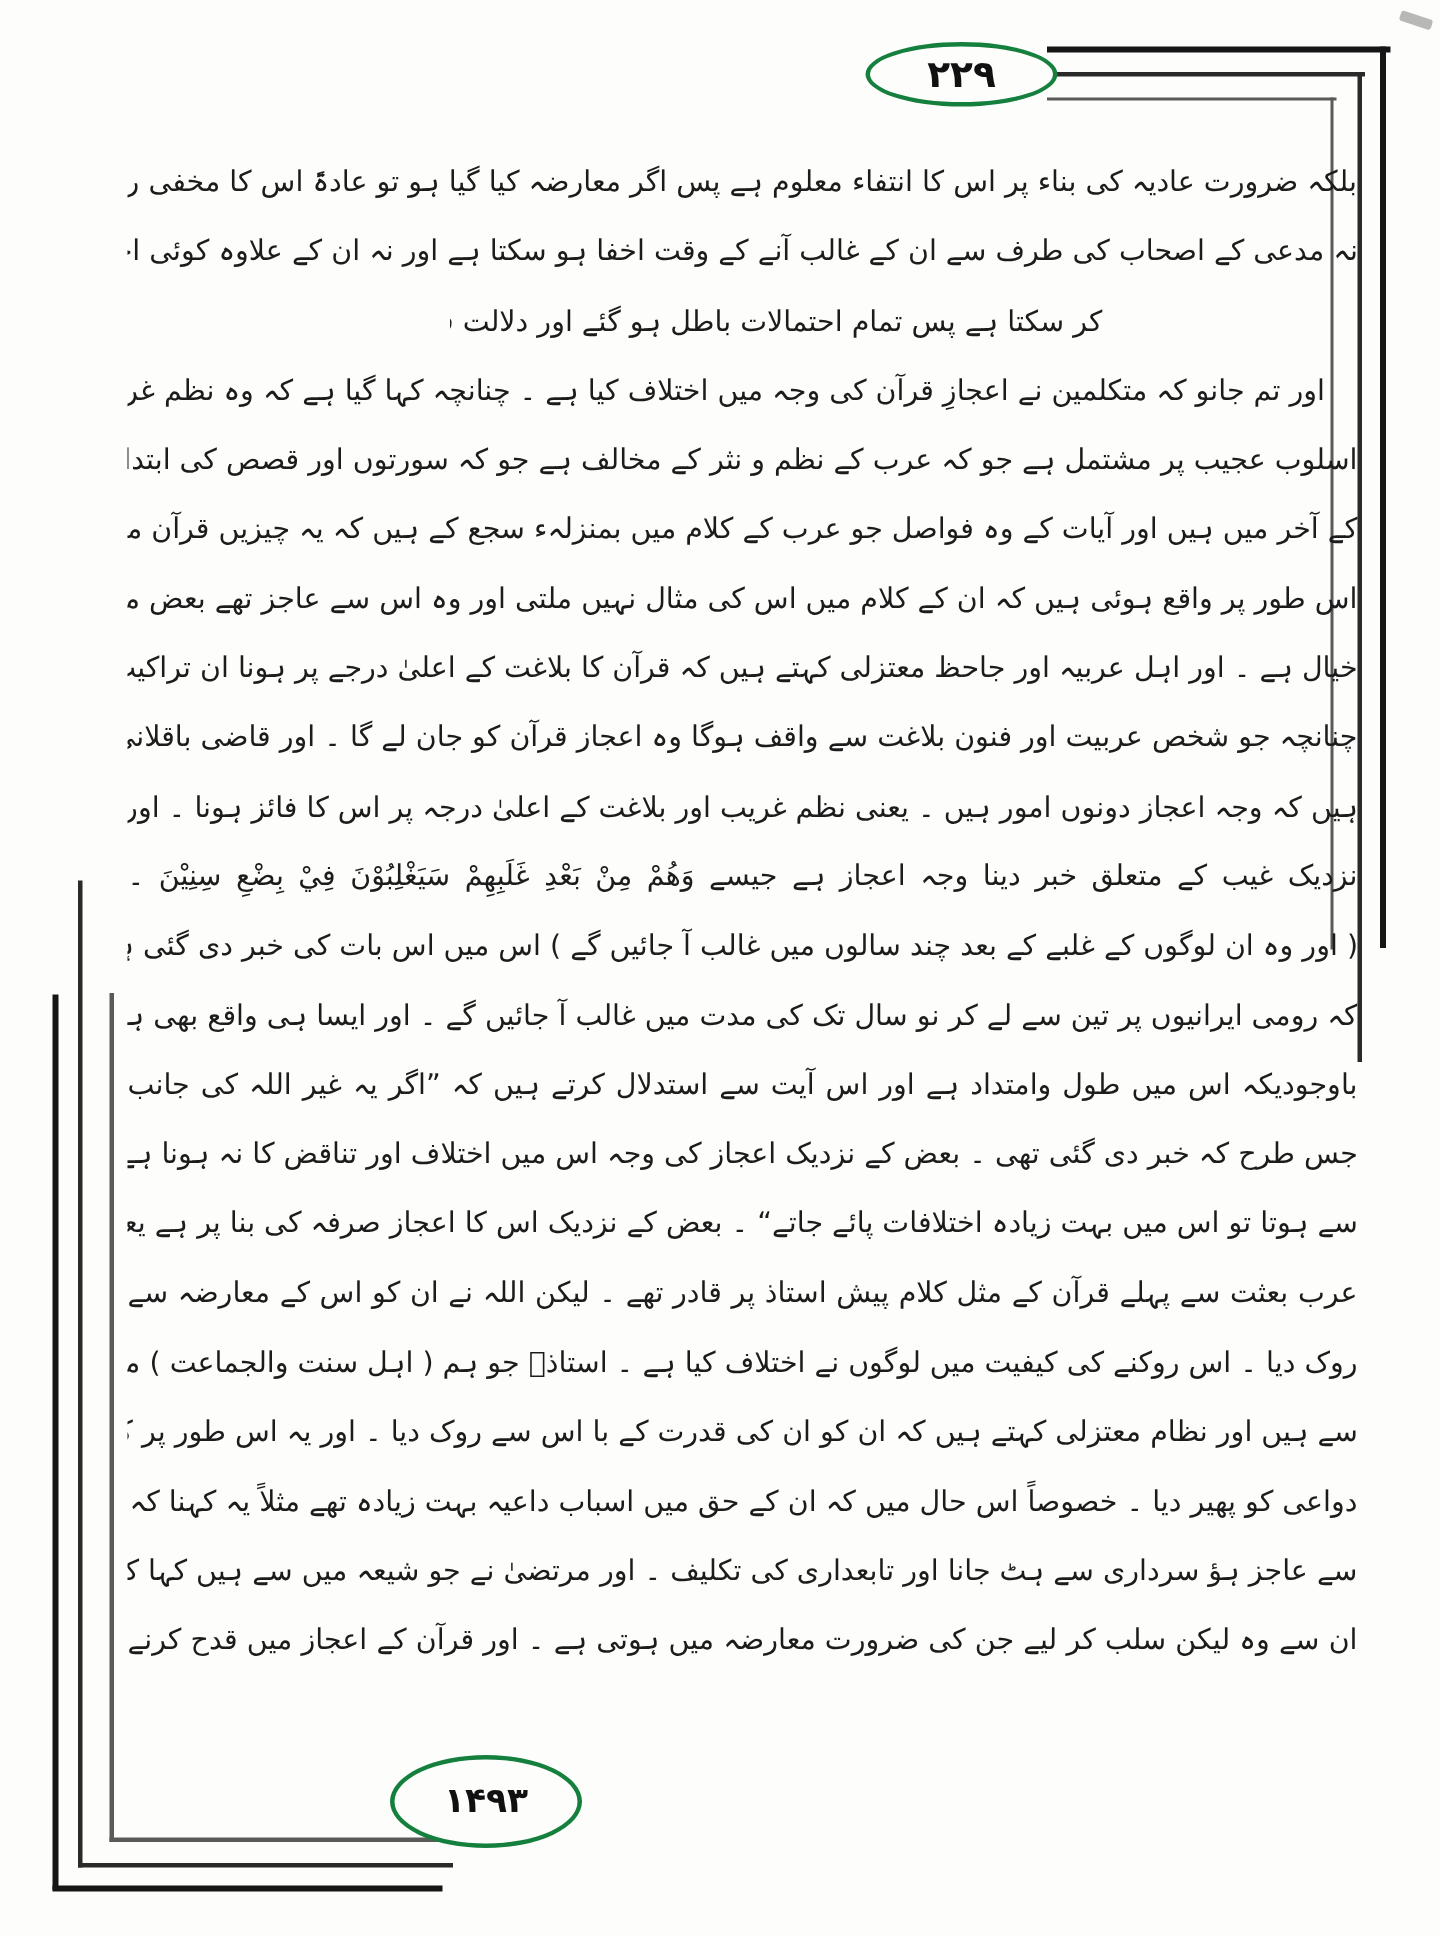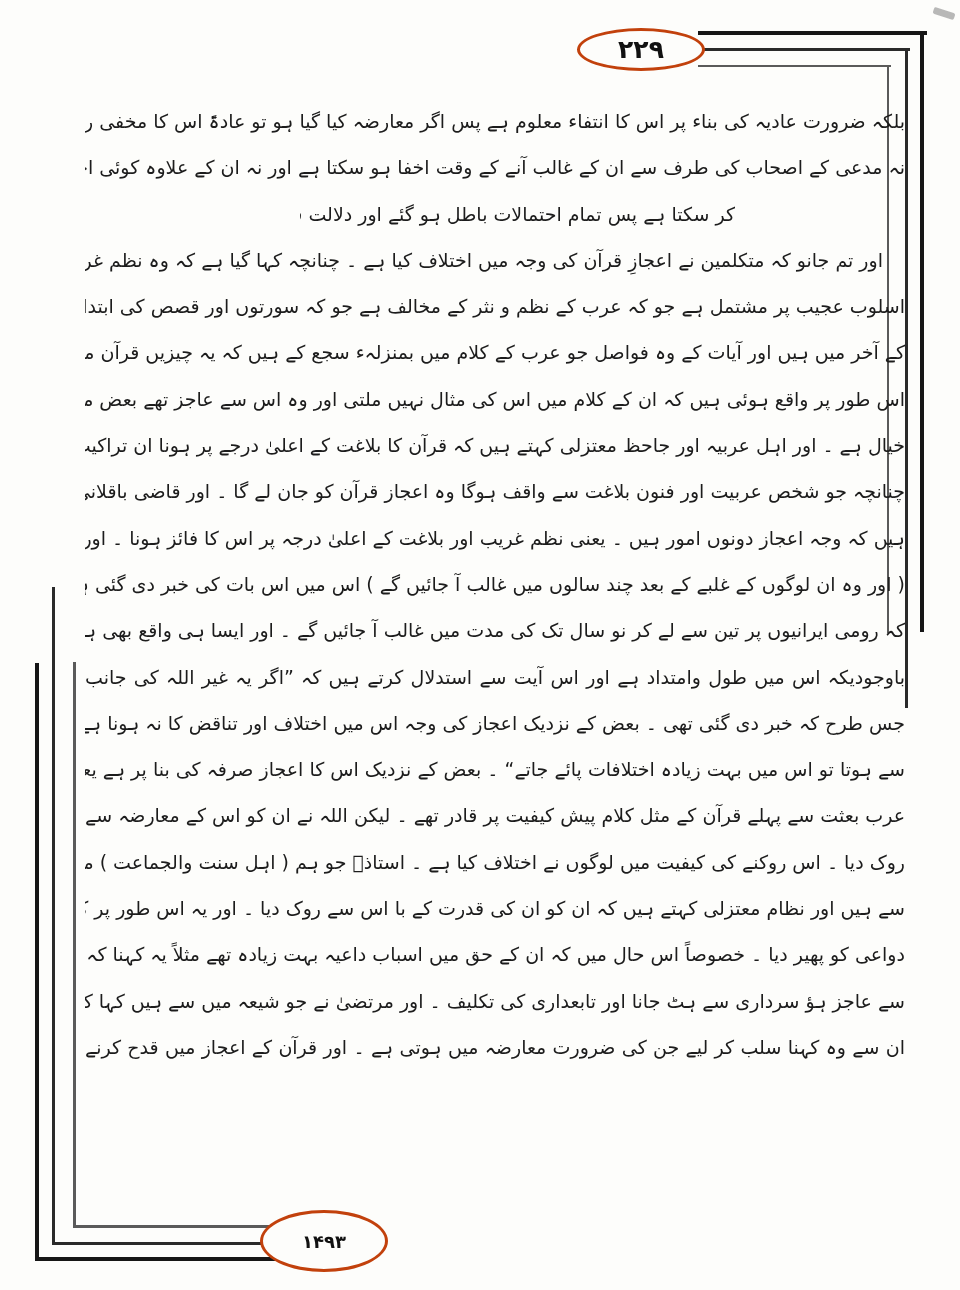--- a/index.html
+++ b/index.html
@@ -26,26 +26,26 @@
   .bl-v-in{left:73px;top:662px;width:3px;height:566px;}
   .bl-h-in{left:73px;top:1225px;width:235px;height:3px;}
   .bl-v-mid{left:52px;top:587px;width:3px;height:658px;}
   .bl-h-mid{left:52px;top:1242px;width:250px;height:3px;}
   .bl-v-out{left:35px;top:663px;width:4px;height:597px;}
   .bl-h-out{left:35px;top:1257px;width:260px;height:4px;}
   
   .artifact{position:absolute;left:933px;top:10px;width:22px;height:7px;background:#9a9a9a;transform:rotate(18deg);border-radius:2px;opacity:.7;}
   
   .oval{
-    position:absolute;border:3px solid #c2410c;border-radius:50%;
+    position:absolute;border:3px solid #15803d;border-radius:50%;
     background:#fdfdfb;display:flex;align-items:center;justify-content:center;
     z-index:5;font-weight:bold;color:#111;
   }
   .oval-top{left:577px;top:28px;width:122px;height:37px;font-size:25px;}
-  .oval-bottom{left:260px;top:1210px;width:122px;height:56px;font-size:18px;}
+  .oval-bottom{left:260px;top:1170px;width:122px;height:56px;font-size:23px;}
   
   .textblock{
     position:absolute;left:85px;top:98px;width:820px;
     direction:rtl;
   }
   .line{
     height:46.3px;line-height:46.3px;
     font-size:19px;
     direction:rtl;
     text-align:justify;text-align-last:justify;
@@ -92,26 +92,27 @@
     <div class="line">بلکہ ضرورت عادیہ کی بناء پر اس کا انتفاء معلوم ہے پس اگر معارضہ کیا گیا ہو تو عادۃً اس کا مخفی رکھنا محال ہے کہ</div>
     <div class="line">نہ مدعی کے اصحاب کی طرف سے ان کے غالب آنے کے وقت اخفا ہو سکتا ہے اور نہ ان کے علاوہ کوئی اخفا</div>
     <div class="line para-end">کر سکتا ہے پس تمام احتمالات باطل ہو گئے اور دلالت قطعیہ ثابت ہو گئی ۔</div>
     <div class="line para-start">اور تم جانو کہ متکلمین نے اعجازِ قرآن کی وجہ میں اختلاف کیا ہے ۔ چنانچہ کہا گیا ہے کہ وہ نظم غریب اور</div>
     <div class="line">اسلوب عجیب پر مشتمل ہے جو کہ عرب کے نظم و نثر کے مخالف ہے جو کہ سورتوں اور قصص کی ابتداء میں اور ان</div>
     <div class="line">کے آخر میں ہیں اور آیات کے وہ فواصل جو عرب کے کلام میں بمنزلہء سجع کے ہیں کہ یہ چیزیں قرآن میں</div>
     <div class="line">اس طور پر واقع ہوئی ہیں کہ ان کے کلام میں اس کی مثال نہیں ملتی اور وہ اس سے عاجز تھے بعض معتزلہ کا یہی</div>
     <div class="line">خیال ہے ۔ اور اہل عربیہ اور جاحظ معتزلی کہتے ہیں کہ قرآن کا بلاغت کے اعلیٰ درجے پر ہونا ان تراکیب کی</div>
     <div class="line">چنانچہ جو شخص عربیت اور فنون بلاغت سے واقف ہوگا وہ اعجاز قرآن کو جان لے گا ۔ اور قاضی باقلانی کہتے</div>
     <div class="line">ہیں کہ وجہ اعجاز دونوں امور ہیں ۔ یعنی نظم غریب اور بلاغت کے اعلیٰ درجہ پر اس کا فائز ہونا ۔ اور بعض کے</div>
+    <div class="line">نزدیک غیب کے متعلق خبر دینا وجہ اعجاز ہے جیسے وَهُمْ مِنْ بَعْدِ غَلَبِهِمْ سَيَغْلِبُوْنَ فِيْ بِضْعِ سِنِيْنَ ۔</div>
     <div class="line">( اور وہ ان لوگوں کے غلبے کے بعد چند سالوں میں غالب آ جائیں گے ) اس میں اس بات کی خبر دی گئی ہے</div>
     <div class="line">کہ رومی ایرانیوں پر تین سے لے کر نو سال تک کی مدت میں غالب آ جائیں گے ۔ اور ایسا ہی واقع بھی ہوا</div>
     <div class="line">باوجودیکہ اس میں طول وامتداد ہے اور اس آیت سے استدلال کرتے ہیں کہ ”اگر یہ غیر اللہ کی جانب</div>
     <div class="line">جس طرح کہ خبر دی گئی تھی ۔ بعض کے نزدیک اعجاز کی وجہ اس میں اختلاف اور تناقض کا نہ ہونا ہے</div>
     <div class="line">سے ہوتا تو اس میں بہت زیادہ اختلافات پائے جاتے“ ۔ بعض کے نزدیک اس کا اعجاز صرفہ کی بنا پر ہے یعنی</div>
-    <div class="line">عرب بعثت سے پہلے قرآن کے مثل کلام پیش کیفیت پر قادر تھے ۔ لیکن اللہ نے ان کو اس کے معارضہ سے</div>
+    <div class="line">عرب بعثت سے پہلے قرآن کے مثل کلام پیش استاذ پر قادر تھے ۔ لیکن اللہ نے ان کو اس کے معارضہ سے</div>
     <div class="line">روک دیا ۔ اس روکنے کی کیفیت میں لوگوں نے اختلاف کیا ہے ۔ استاذؒ جو ہم ( اہل سنت والجماعت ) میں</div>
     <div class="line">سے ہیں اور نظام معتزلی کہتے ہیں کہ ان کو ان کی قدرت کے با اس سے روک دیا ۔ اور یہ اس طور پر کہ ان کے</div>
     <div class="line">دواعی کو پھیر دیا ۔ خصوصاً اس حال میں کہ ان کے حق میں اسباب داعیہ بہت زیادہ تھے مثلاً یہ کہنا کہ تم اس</div>
     <div class="line">سے عاجز ہؤ سرداری سے ہٹ جانا اور تابعداری کی تکلیف ۔ اور مرتضیٰ نے جو شیعہ میں سے ہیں کہا کہ بلکہ</div>
-    <div class="line">ان سے وہ کہنا سلب کر لیے جن کی ضرورت معارضہ میں ہوتی ہے ۔ اور قرآن کے اعجاز میں قدح کرنے</div>
+    <div class="line">ان سے وہ لیکن سلب کر لیے جن کی ضرورت معارضہ میں ہوتی ہے ۔ اور قرآن کے اعجاز میں قدح کرنے</div>
   </div>
 
 </div>
 
 </body></html>

